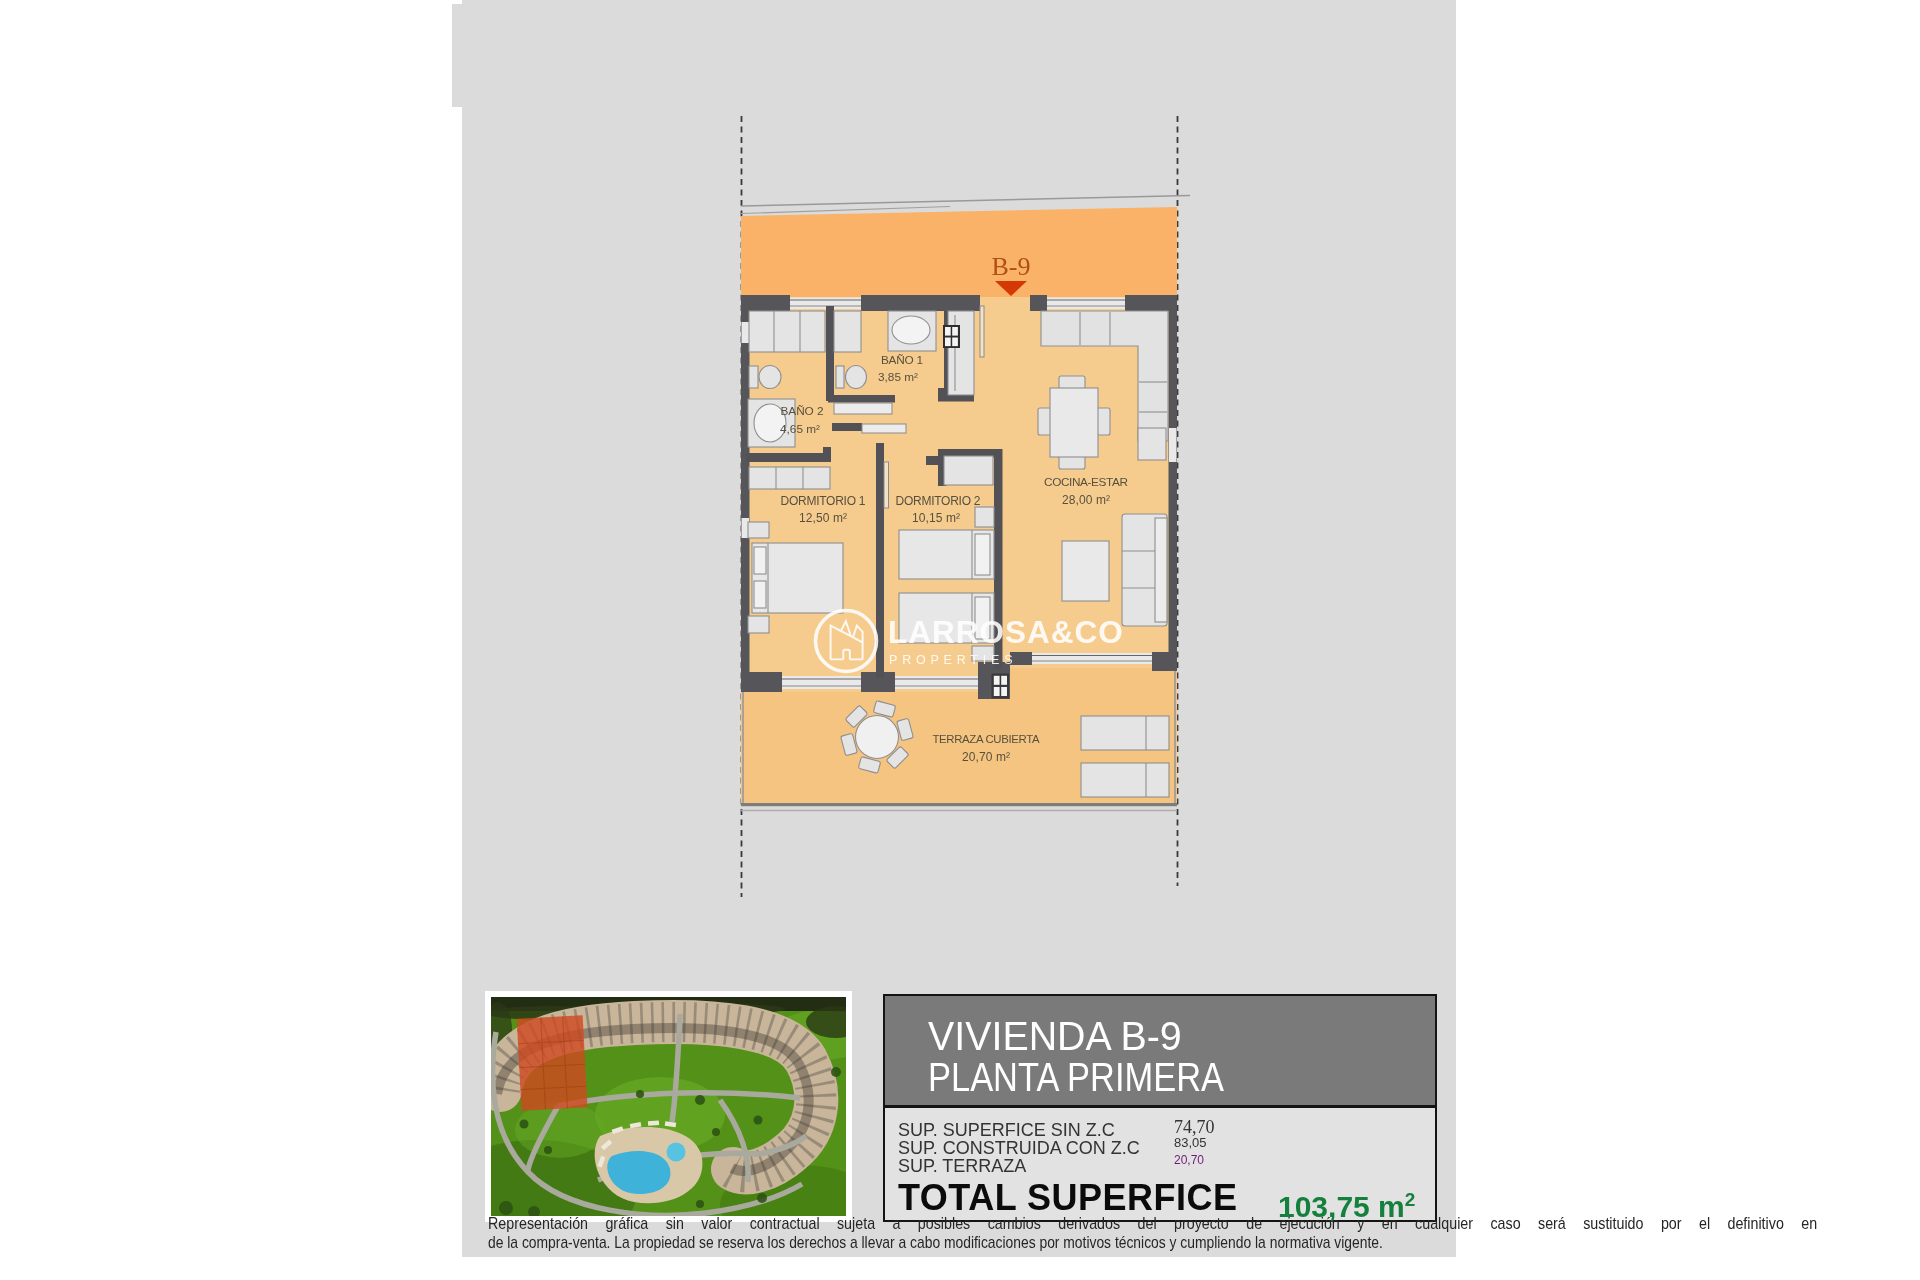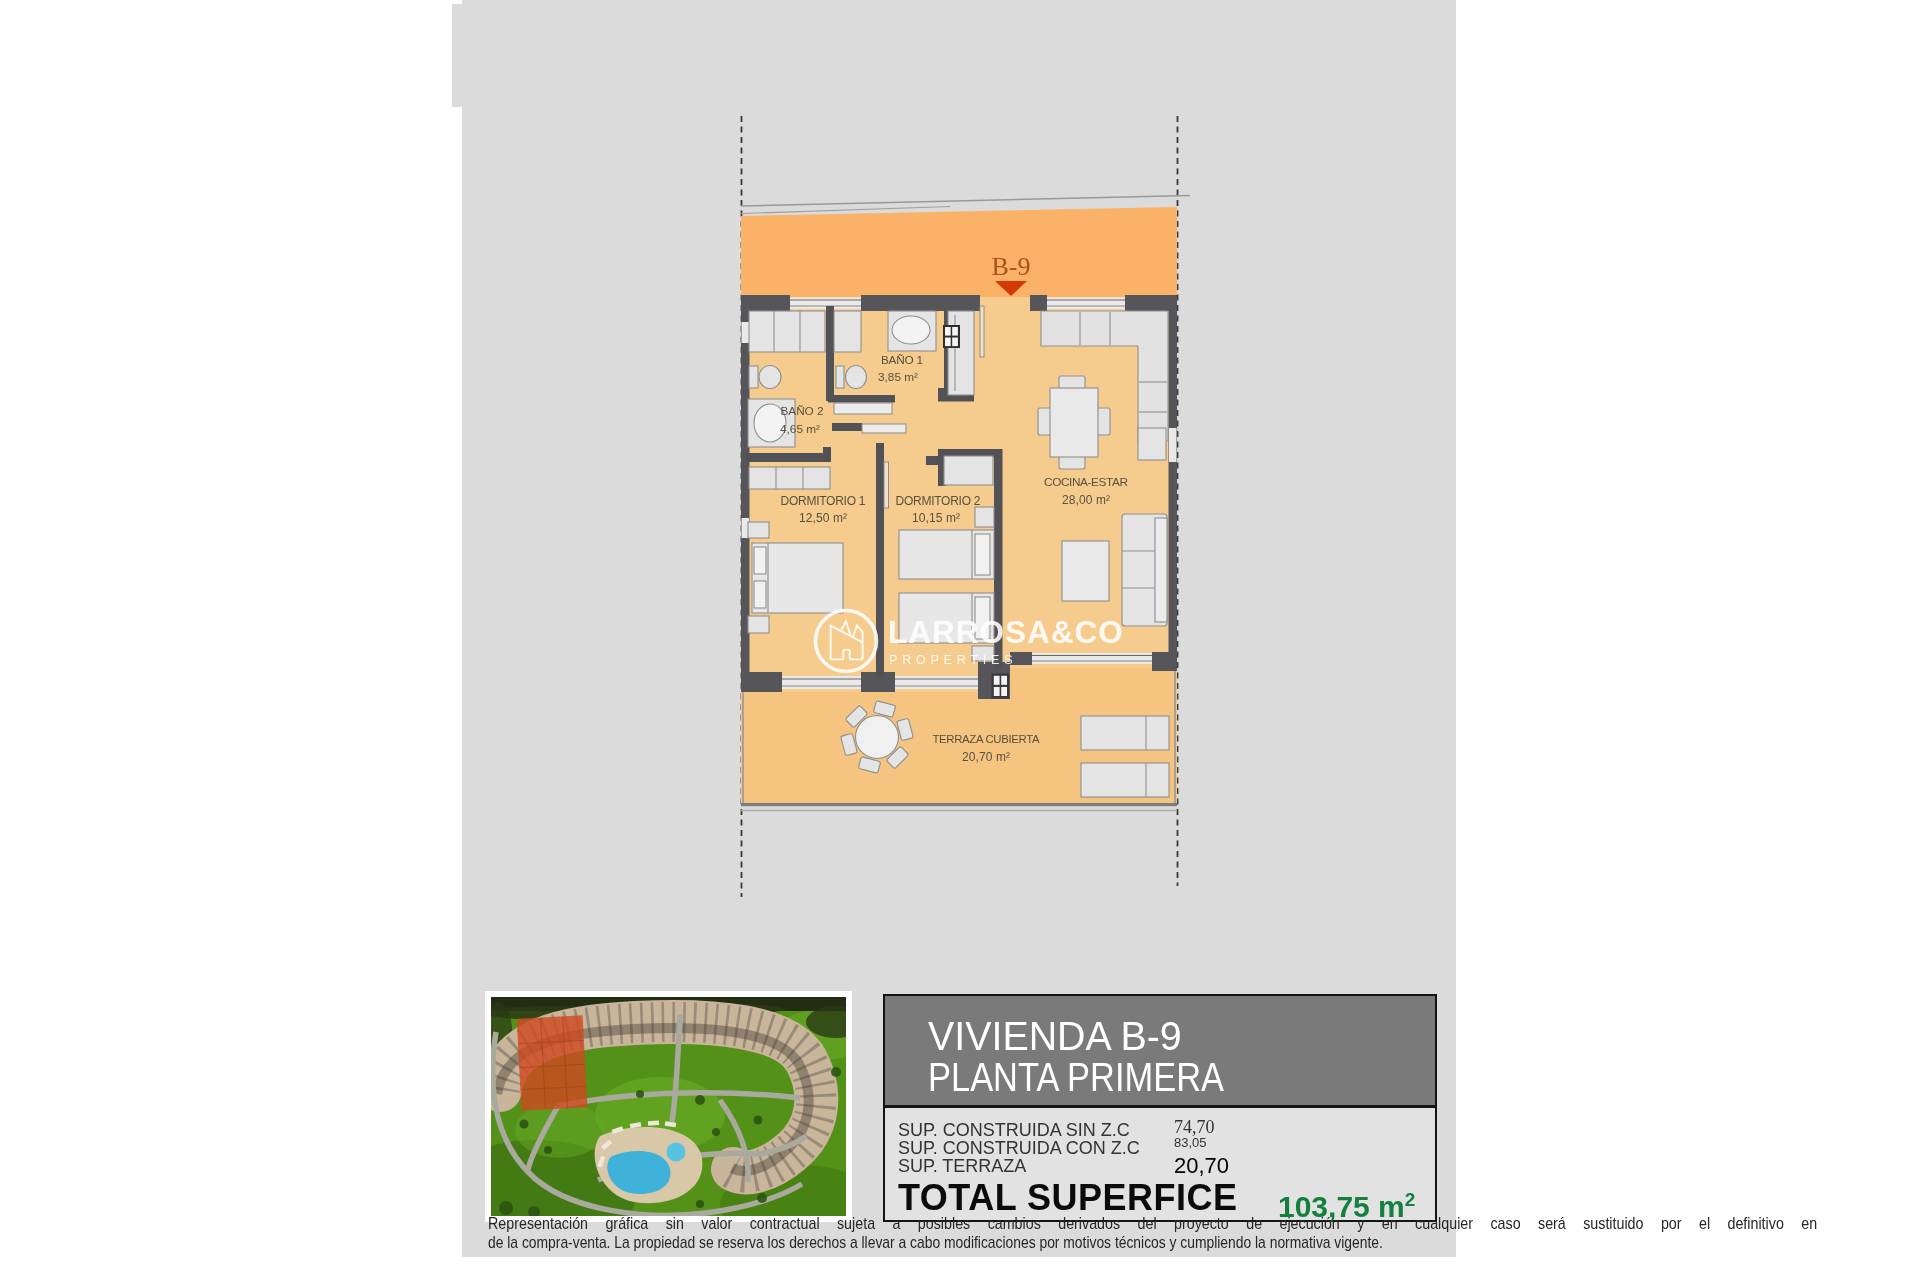--- a/index.html
+++ b/index.html
@@ -485,31 +485,31 @@
 </svg>
 
 <div class="abs" style="left:883px;top:994px;width:554px;height:228px;border:2px solid #141414;box-sizing:border-box;background:#e2e2e2;">
 
   <div class="abs" style="left:0;top:0;width:550px;height:112px;background:#7a7a7a;border-bottom:3px solid #141414;box-sizing:border-box;"></div>
 
   <div class="abs" style="left:43px;top:17px;color:#fff;font-size:41px;transform:scaleX(0.96);transform-origin:0 0;">VIVIENDA B-9</div>
 
   <div class="abs" style="left:43px;top:58px;color:#fff;font-size:41px;transform:scaleX(0.84);transform-origin:0 0;">PLANTA PRIMERA</div>
 
-  <div class="abs" style="left:13px;top:124px;color:#333;font-size:18px;">SUP. CONSTRUIDA SIN Z.C</div>
+  <div class="abs" style="left:13px;top:124px;color:#333;font-size:18px;">SUP. SUPERFICE SIN Z.C</div>
 
   <div class="abs" style="left:13px;top:142px;color:#333;font-size:18px;">SUP. CONSTRUIDA CON Z.C</div>
 
   <div class="abs" style="left:13px;top:160px;color:#333;font-size:18px;">SUP. TERRAZA</div>
 
   <div class="abs" style="left:289px;top:121px;color:#333;font-size:18px;font-family:Liberation Serif, serif;">74,70</div>
 
   <div class="abs" style="left:289px;top:139px;color:#333;font-size:13px;">83,05</div>
 
-  <div class="abs" style="left:289px;top:157px;color:#000000;font-size:22px;">20,70</div>
+  <div class="abs" style="left:289px;top:157px;color:#701a75;font-size:12px;">20,70</div>
 
   <div class="abs" style="left:13px;top:181px;color:#0b0b0b;font-size:36px;font-weight:bold;letter-spacing:0.5px;">TOTAL SUPERFICE</div>
 
   <div class="abs" style="left:393px;top:192px;color:#15803d;font-size:30px;font-weight:bold;line-height:24px;text-align:right;">103,75 m<sup style="font-size:19px;">2</sup></div>
 </div>
 
 <div class="abs" style="left:488px;top:1215px;color:#262626;font-size:17px;line-height:17px;white-space:nowrap;word-spacing:16px;transform:scaleX(0.84);transform-origin:0 0;">Representación gráfica sin valor contractual sujeta a posibles cambios derivados del proyecto de ejecución y en cualquier caso será sustituido por el definitivo en</div>
 
 <div class="abs" style="left:488px;top:1234px;color:#262626;font-size:17px;line-height:17px;white-space:nowrap;transform:scaleX(0.815);transform-origin:0 0;">de la compra-venta. La propiedad se reserva los derechos a llevar a cabo modificaciones por motivos técnicos y cumpliendo la normativa vigente.</div>
 

